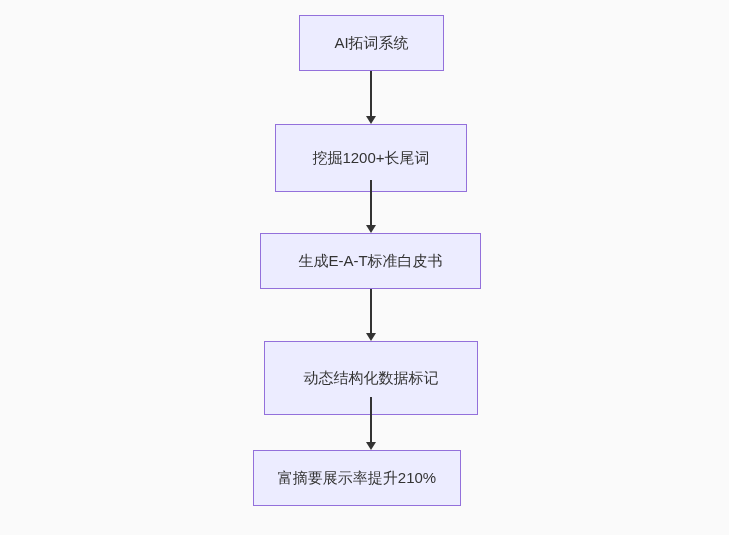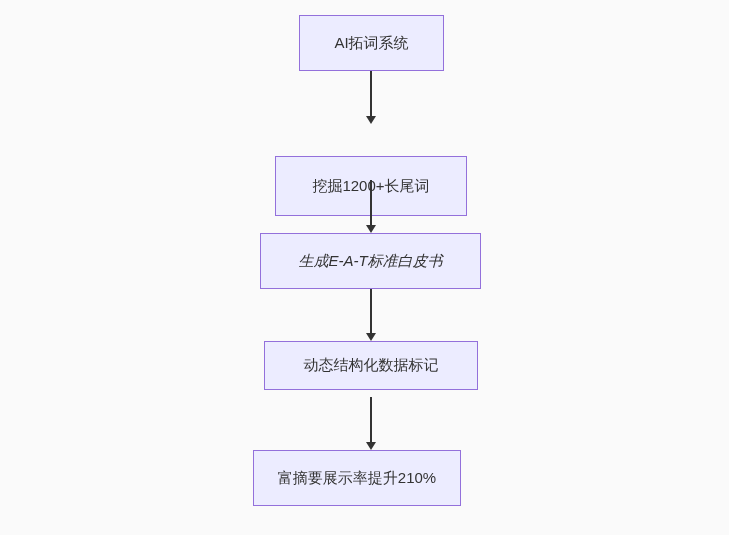--- a/index.html
+++ b/index.html
@@ -21,23 +21,23 @@
     background: #ECECFF;
     border: 1px solid #9370DB;
     color: #333333;
     font-size: 15px;
     display: flex;
     align-items: center;
     justify-content: center;
     white-space: nowrap;
   }
   .node-1 { left: 299px; top: 15px;  width: 145px; height: 56px; }
-  .node-2 { left: 275px; top: 124px; width: 192px; height: 60px; margin-top: 32px; }
-  .node-3 { left: 260px; top: 233px; width: 221px; height: 56px; font-style: italic; }
-  .node-4 { left: 264px; top: 341px; width: 214px; height: 49px; }
+  .node-2 { left: 275px; top: 124px; width: 192px; height: 68px; }
+  .node-3 { left: 260px; top: 233px; width: 221px; height: 56px; }
+  .node-4 { left: 264px; top: 341px; width: 214px; height: 74px; }
   .node-5 { left: 253px; top: 450px; width: 208px; height: 56px; }
 
   .edge {
     position: absolute;
     left: 364px;
     width: 13px;
     display: flex;
     flex-direction: column;
     align-items: center;
   }

